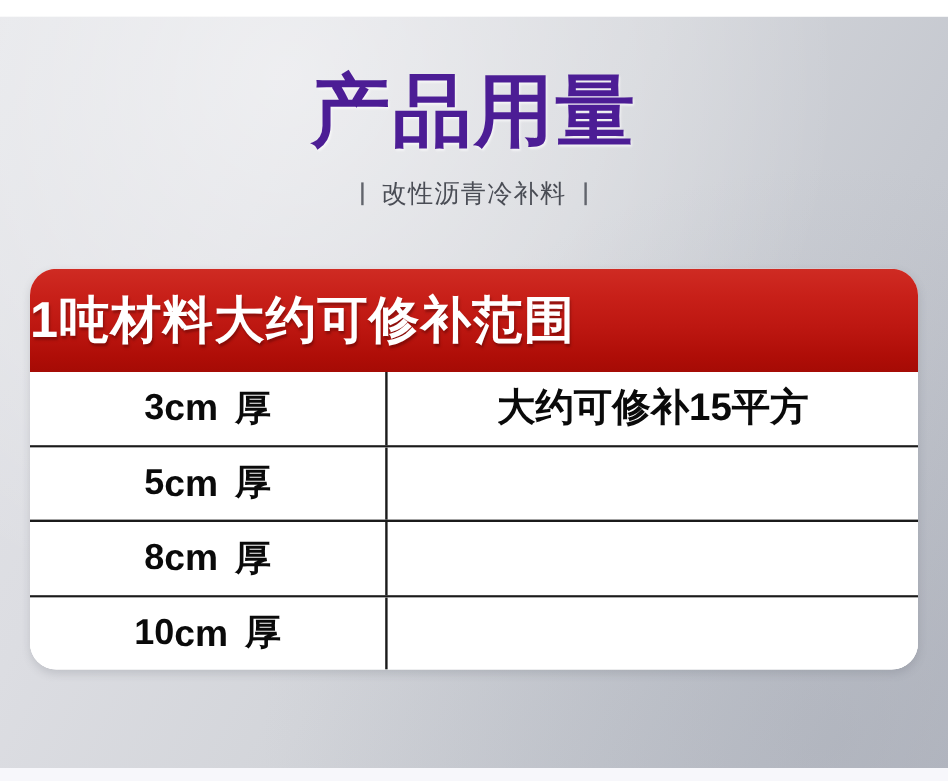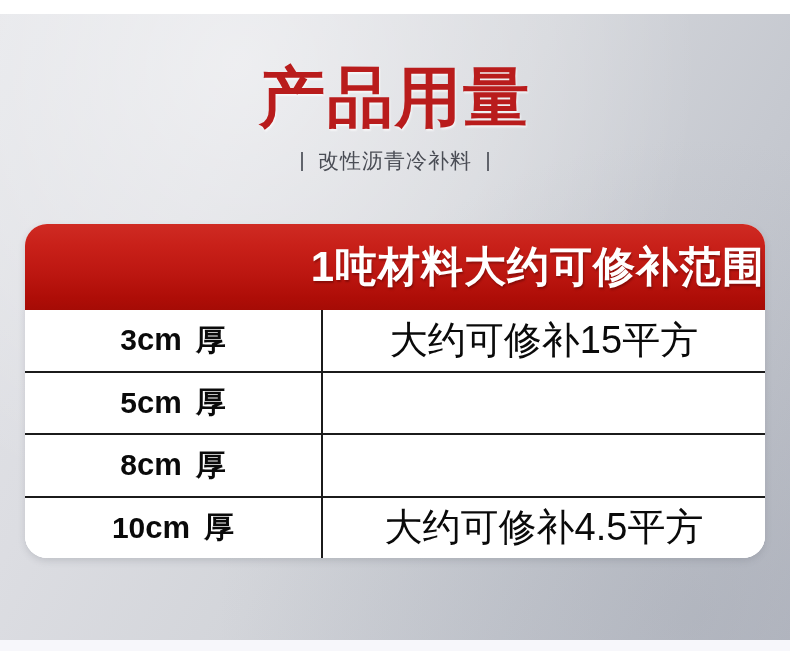--- a/index.html
+++ b/index.html
@@ -66,23 +66,24 @@
     position: absolute;
     left: 0;
     top: 62px;
     width: 790px;
     text-align: center;
   }
   .heading-title {
     font-size: 66px;
     font-weight: 700;
     letter-spacing: 2px;
-    color: #b91c1c;
+    color: #4c1d95;
     line-height: 1.08;
     text-shadow: 1px 2px 2px rgba(255,255,255,0.65);
+    font-family: Liberation Mono, monospace;
   }
   .heading-sub {
     margin-top: 14px;
     font-size: 21px;
     font-weight: 400;
     color: #4a4d55;
     letter-spacing: 1px;
     display: flex;
     align-items: center;
     justify-content: center;
@@ -111,21 +112,21 @@
   .card-header {
     height: 86px;
     background: linear-gradient(180deg,
       #cf2b23 0%,
       #c82019 26%,
       #bd1711 56%,
       #ae0d07 86%,
       #a50b05 100%);
     display: flex;
     align-items: center;
-    justify-content: flex-end;
+    justify-content: flex-start;
   }
   .card-header-text {
     color: #ffffff;
     font-size: 42px;
     font-weight: 700;
     letter-spacing: 1px;
     text-shadow: 1px 2px 2px rgba(60,0,0,0.38);
   }
 
   
@@ -162,22 +163,22 @@
     font-size: 31px;
     font-weight: 700;
     letter-spacing: 0px;
   }
   .tcell-left .sep {
     display: inline-block;
     width: 14px;
   }
   .tcell-right {
     flex: 1 1 auto;
-    font-size: 38px;
-    font-weight: 400;
+    font-size: 32px;
+    font-weight: 700;
     letter-spacing: 0px;
   }
 </style>
 </head>
 <body>
 
 <div id="page">
 
   <div class="bg-strip-top"></div>
   <div class="bg-panel"></div>
@@ -229,19 +230,18 @@
         </div>
       </div>
 
       <div class="trow">
         <div class="tcell tcell-left">
           <span>10</span>
             <span class="unit">cm</span>
             <span class="sep"></span>
             <span>厚</span>
         </div>
-        <div class="tcell tcell-right">大约可修补4.5平方</div>
       </div>
 
     </div>
   </div>
 
 </div>
 
 </body></html>

